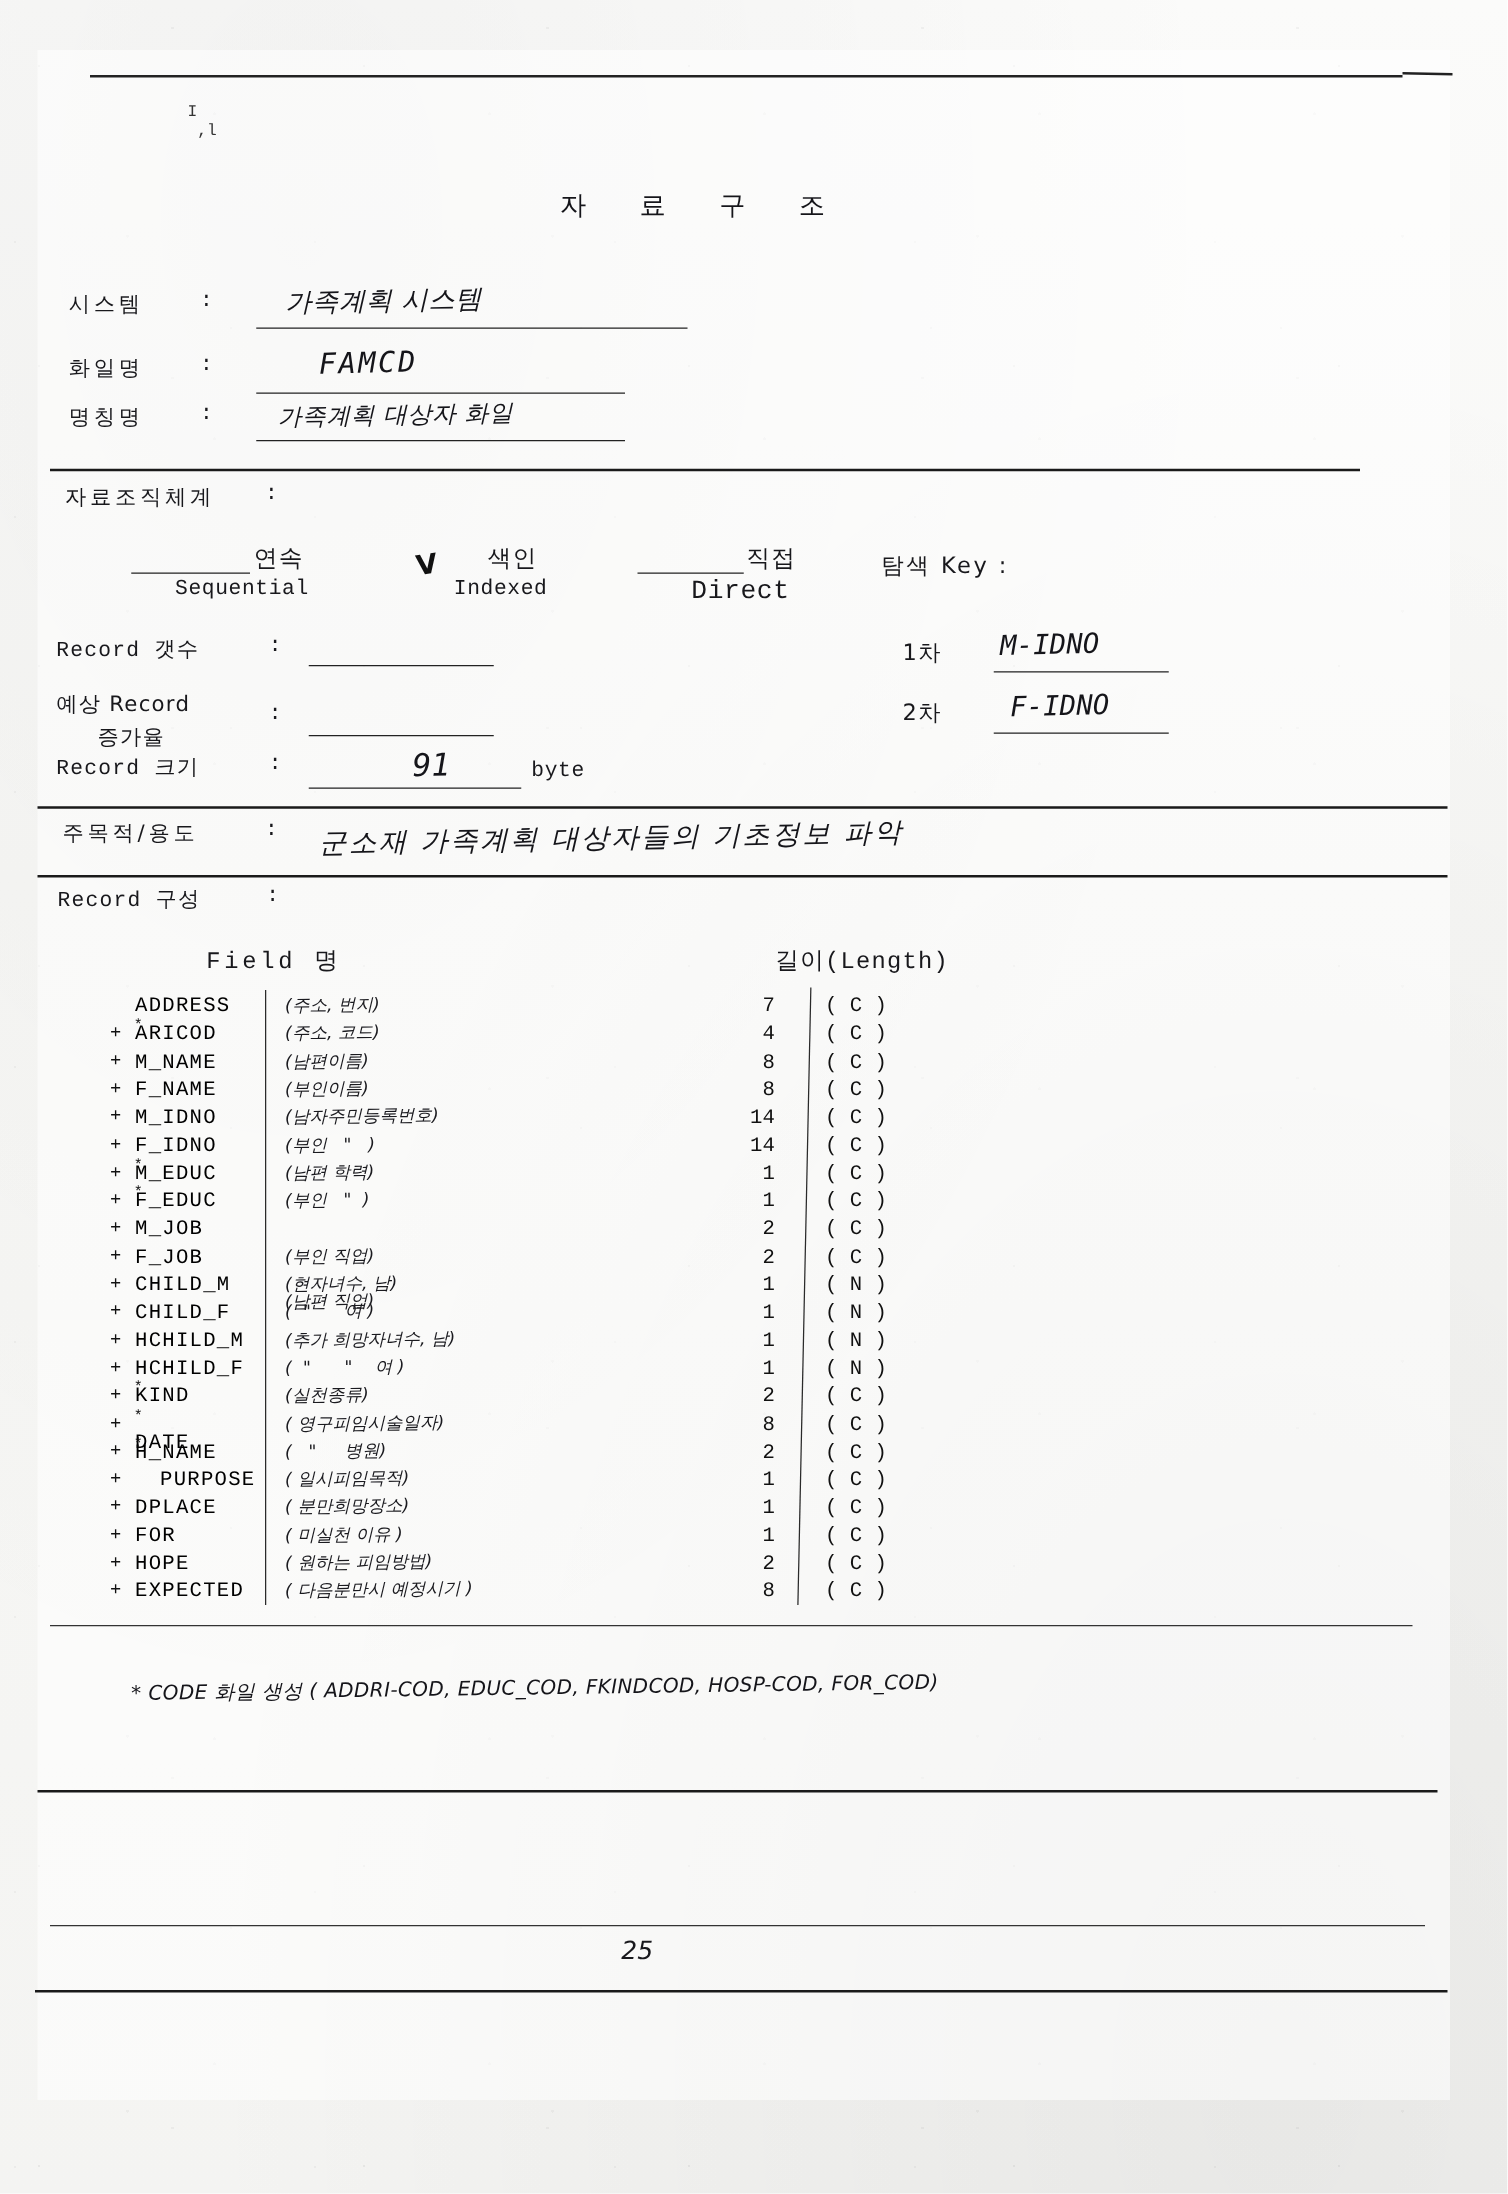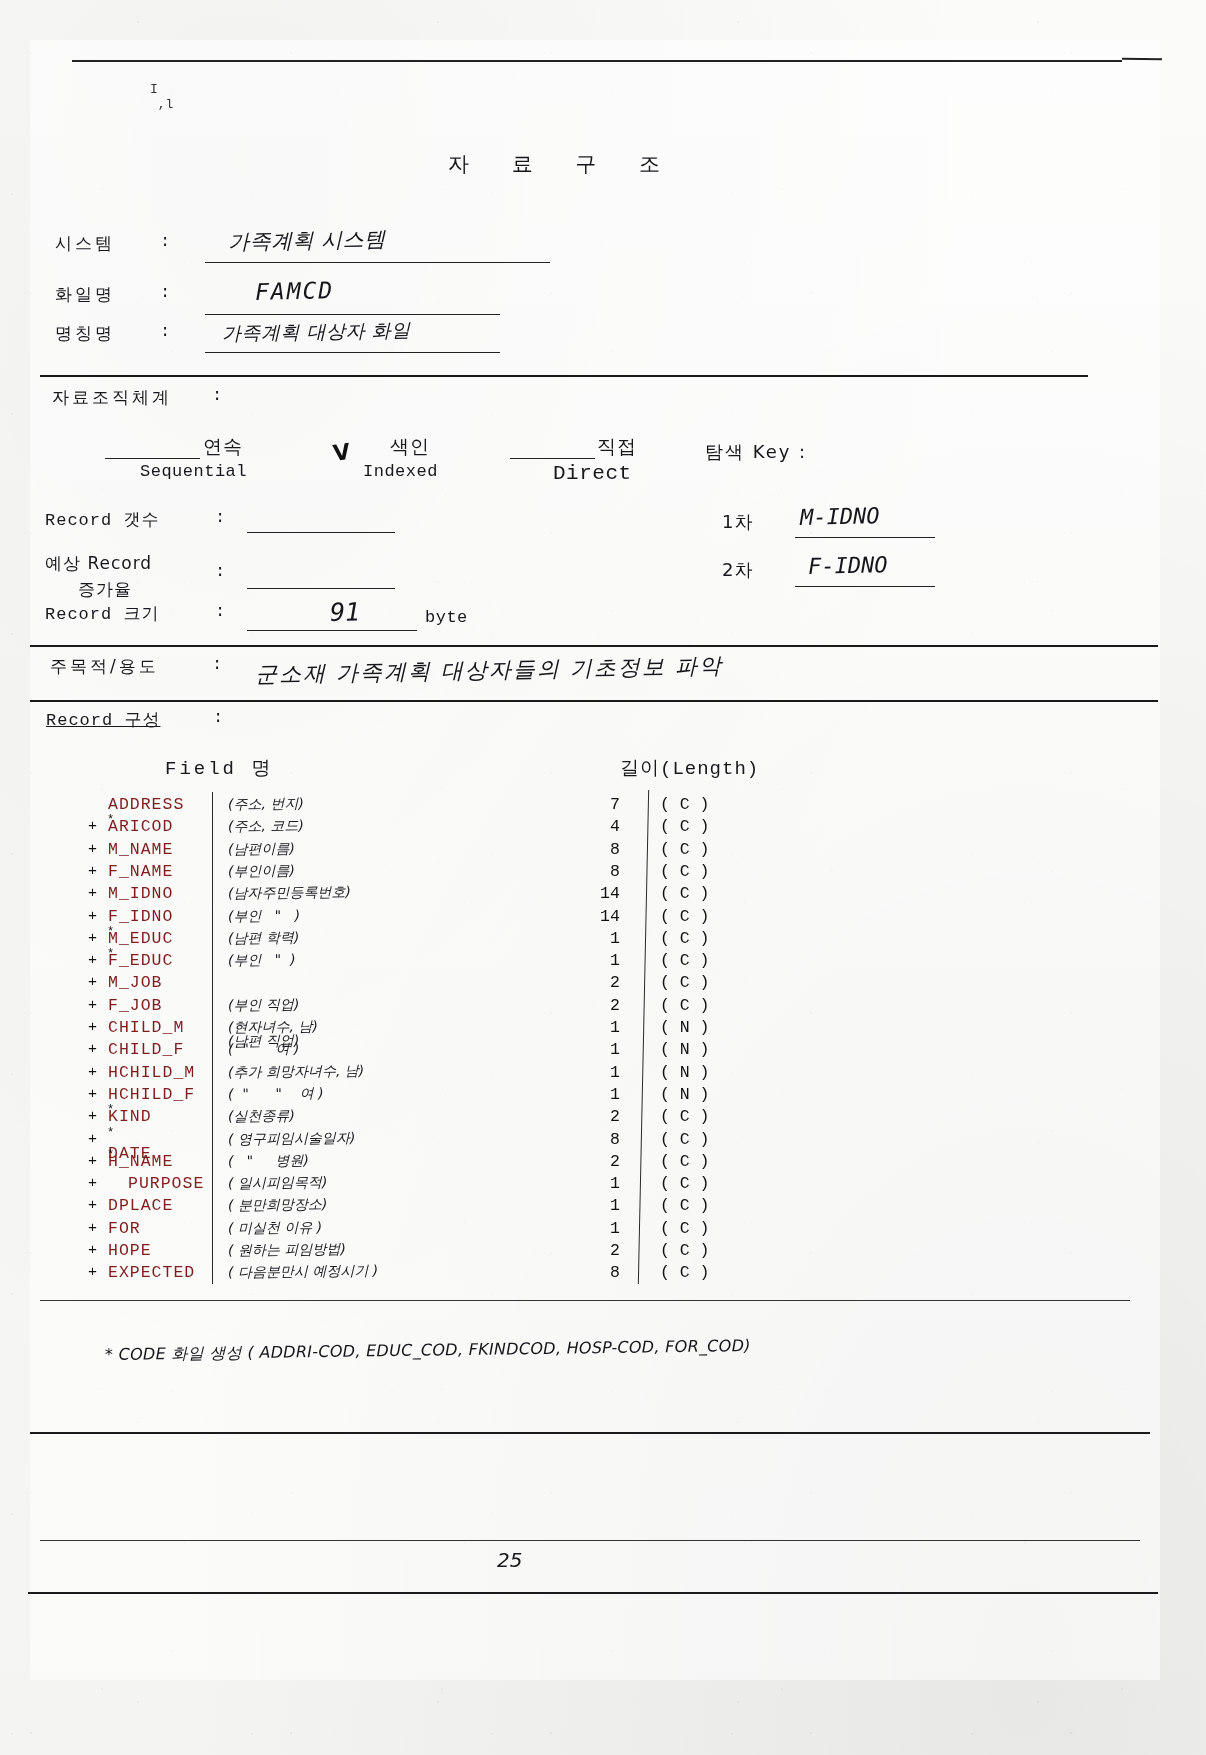--- a/index.html
+++ b/index.html
@@ -84,21 +84,21 @@
   .small-m{
     font-family:"Liberation Mono", monospace;
     font-size:15px;
     letter-spacing:.5px;
     color:#18181c;
   }
   .fieldname{
     font-family:"Liberation Mono", monospace;
     font-size:16.5px;
     letter-spacing:1px;
-    color:#7f1d1d;
+    color:#000000;
   }
   .len{
     font-family:"Liberation Mono", monospace;
     font-size:16.5px;
     color:#111;
   }
   .desc{
     font-family:"DejaVu Sans", sans-serif;
     font-size:14px;
     font-style:italic;
@@ -205,21 +205,21 @@
 <div class="uline" style="left:795px;top:586px;width:140px;"></div>
 
 <div class="rule" style="left:30px;top:645px;width:1128px;"></div>
 
 <div class="txt lbl" style="left:50px;top:655px;">주목적/용도</div>
 <div class="txt lbl-m" style="left:212px;top:655px;">:</div>
 <div class="txt hand" style="left:255px;top:660px;font-size:22px;letter-spacing:2px;">군소재 가족계획 대상자들의 기초정보 파악</div>
 
 <div class="rule" style="left:30px;top:700px;width:1128px;"></div>
 
-<div class="txt lbl-m" style="left:46px;top:708px;text-decoration:underline;">Record 구성</div>
+<div class="txt lbl-m" style="left:46px;top:708px;">Record 구성</div>
 <div class="txt lbl-m" style="left:213px;top:708px;">:</div>
 
 <div class="txt lbl-m" style="left:165px;top:755px;font-size:19px;letter-spacing:3px;">Field 명</div>
 <div class="txt lbl-m" style="left:620px;top:755px;font-size:19px;letter-spacing:1px;">길이(Length)</div>
 
 <div class="vsep" style="left:212px;top:792px;height:492px;"></div>
 <div class="vsep" style="left:643px;top:790px;height:494px;transform:rotate(1.2deg);"></div>
 
 <div id="rows">
     <div>

